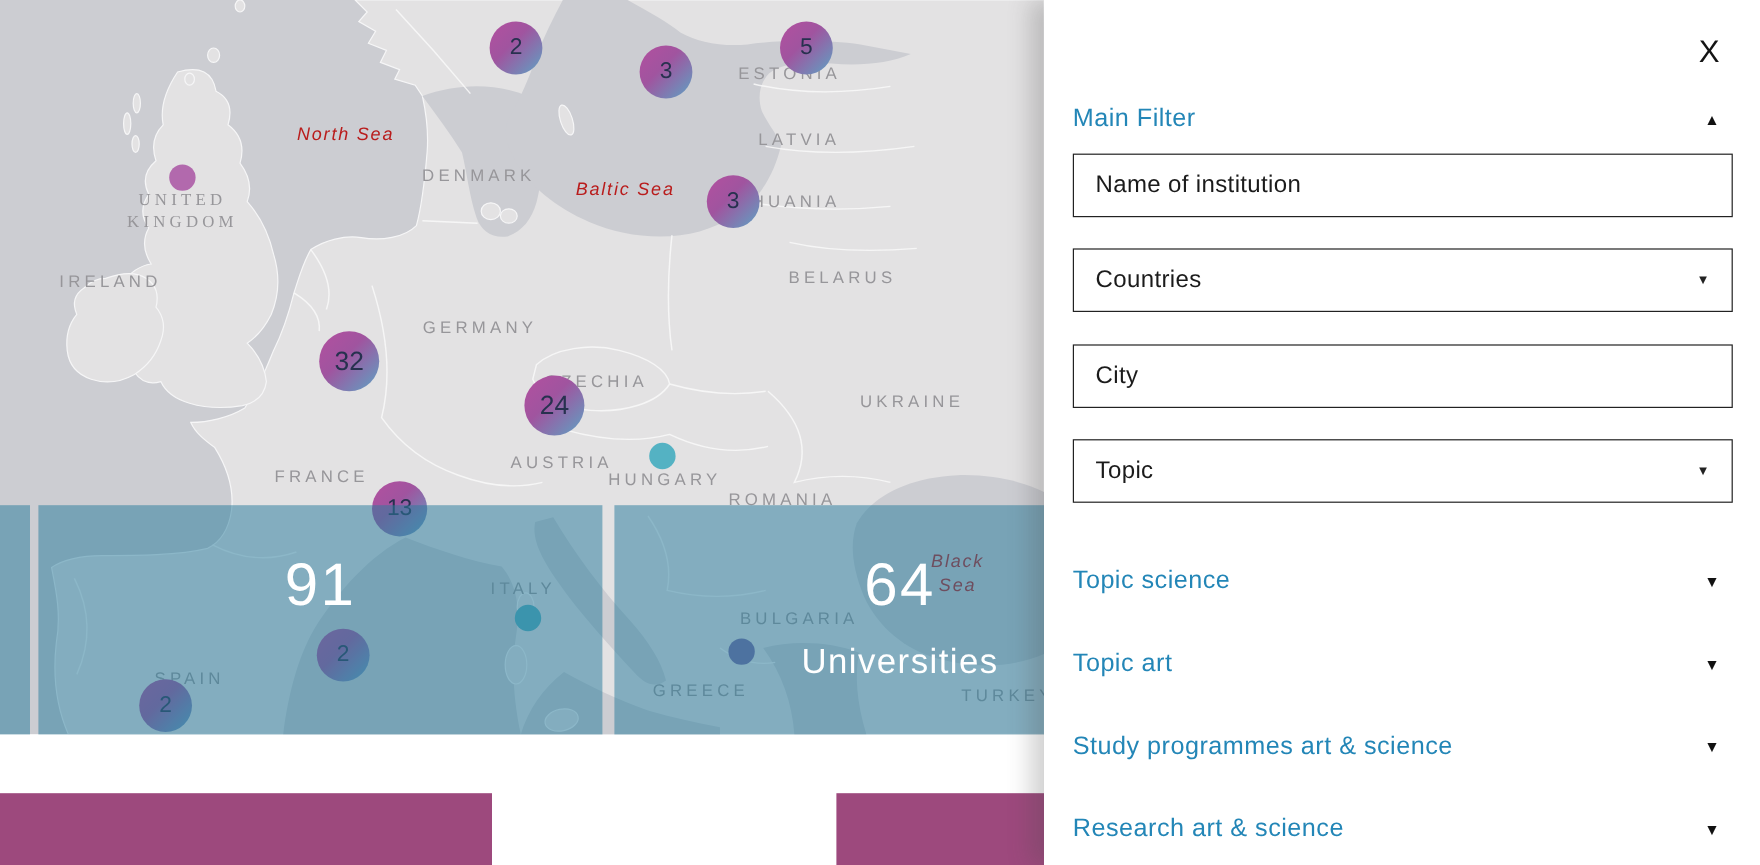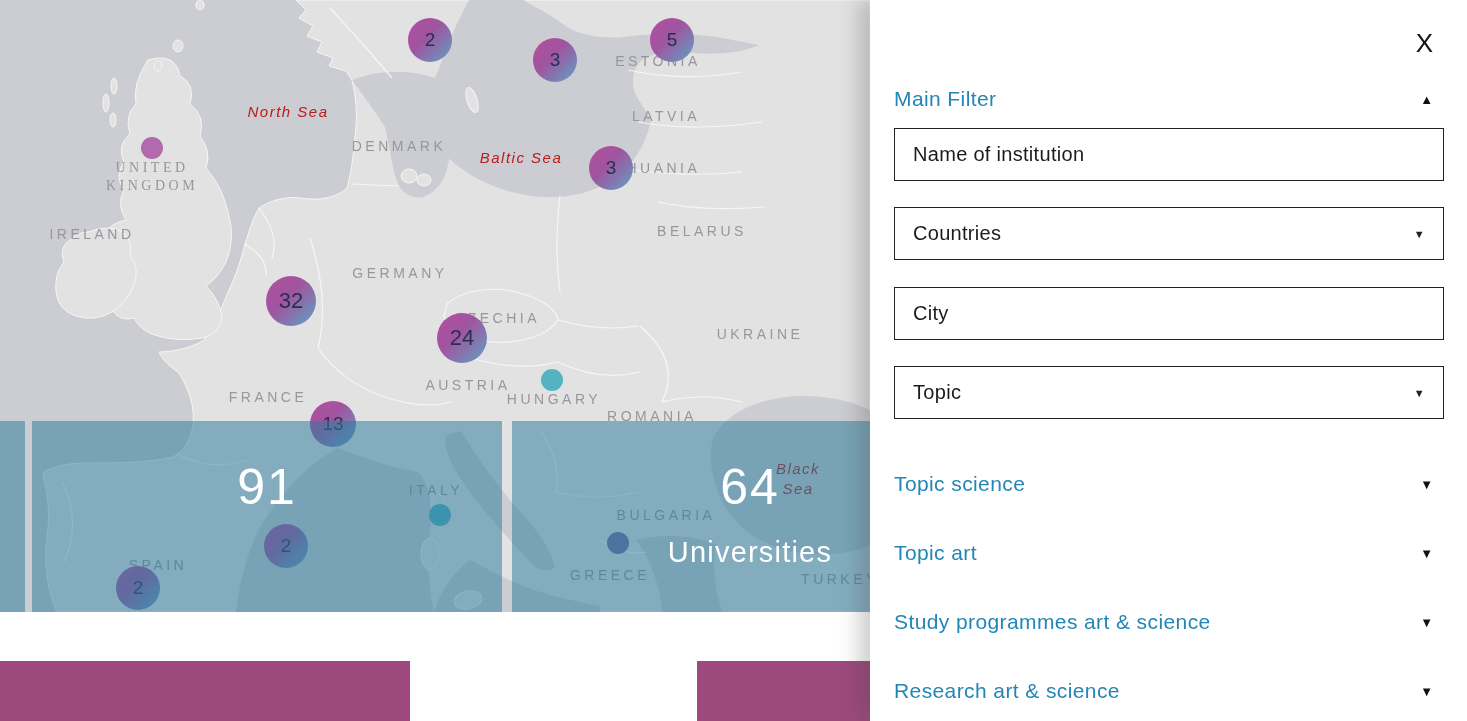--- a/index.html
+++ b/index.html
@@ -150,21 +150,21 @@
         <div class="map-label" style="left: 554px; top: 399px;">HUNGARY</div>
         <div class="map-label" style="left: 702px; top: 231px;">BELARUS</div>
         <div class="map-label" style="left: 760px; top: 334px;">UKRAINE</div>
         <div class="map-label" style="left: 652px; top: 416px;">ROMANIA</div>
         <div class="map-label" style="left: 658px; top: 61px;">ESTONIA</div>
         <div class="map-label" style="left: 666px; top: 116px;">LATVIA</div>
         <div class="map-label" style="left: 648px; top: 168px;">LITHUANIA</div>
         <div class="map-label" style="left: 436px; top: 490px;">ITALY</div>
         <div class="map-label" style="left: 158px; top: 565px;">SPAIN</div>
         <div class="map-label" style="left: 666px; top: 492px; margin-top: 23px;">BULGARIA</div>
-        <div class="map-label" style="left: 610px; top: 575px;">GREECE</div>
+        <div class="map-label" style="left: 584px; top: 575px;">GREECE</div>
         <div class="map-label" style="left: 840px; top: 579px;">TURKEY</div>
         <div class="map-label sea-label" style="left: 288px; top: 112px;">North Sea</div>
         <div class="map-label sea-label" style="left: 521px; top: 158px;">Baltic Sea</div>
         <div class="map-label sea-label" style="left: 798px; top: 478px;">Black Sea</div>
       </div>
     <div id="mapMarkers">
         <div class="cluster" style="width: 44px; height: 44px; left: 408px; top: 18px; font-size: 19px;">2</div>
         <div class="cluster" style="width: 44px; height: 44px; left: 533px; top: 38px; font-size: 19px;">3</div>
         <div class="cluster" style="width: 44px; height: 44px; left: 650px; top: 18px; font-size: 19px;">5</div>
         <div class="cluster" style="width: 44px; height: 44px; left: 589px; top: 146px; font-size: 19px;">3</div>

